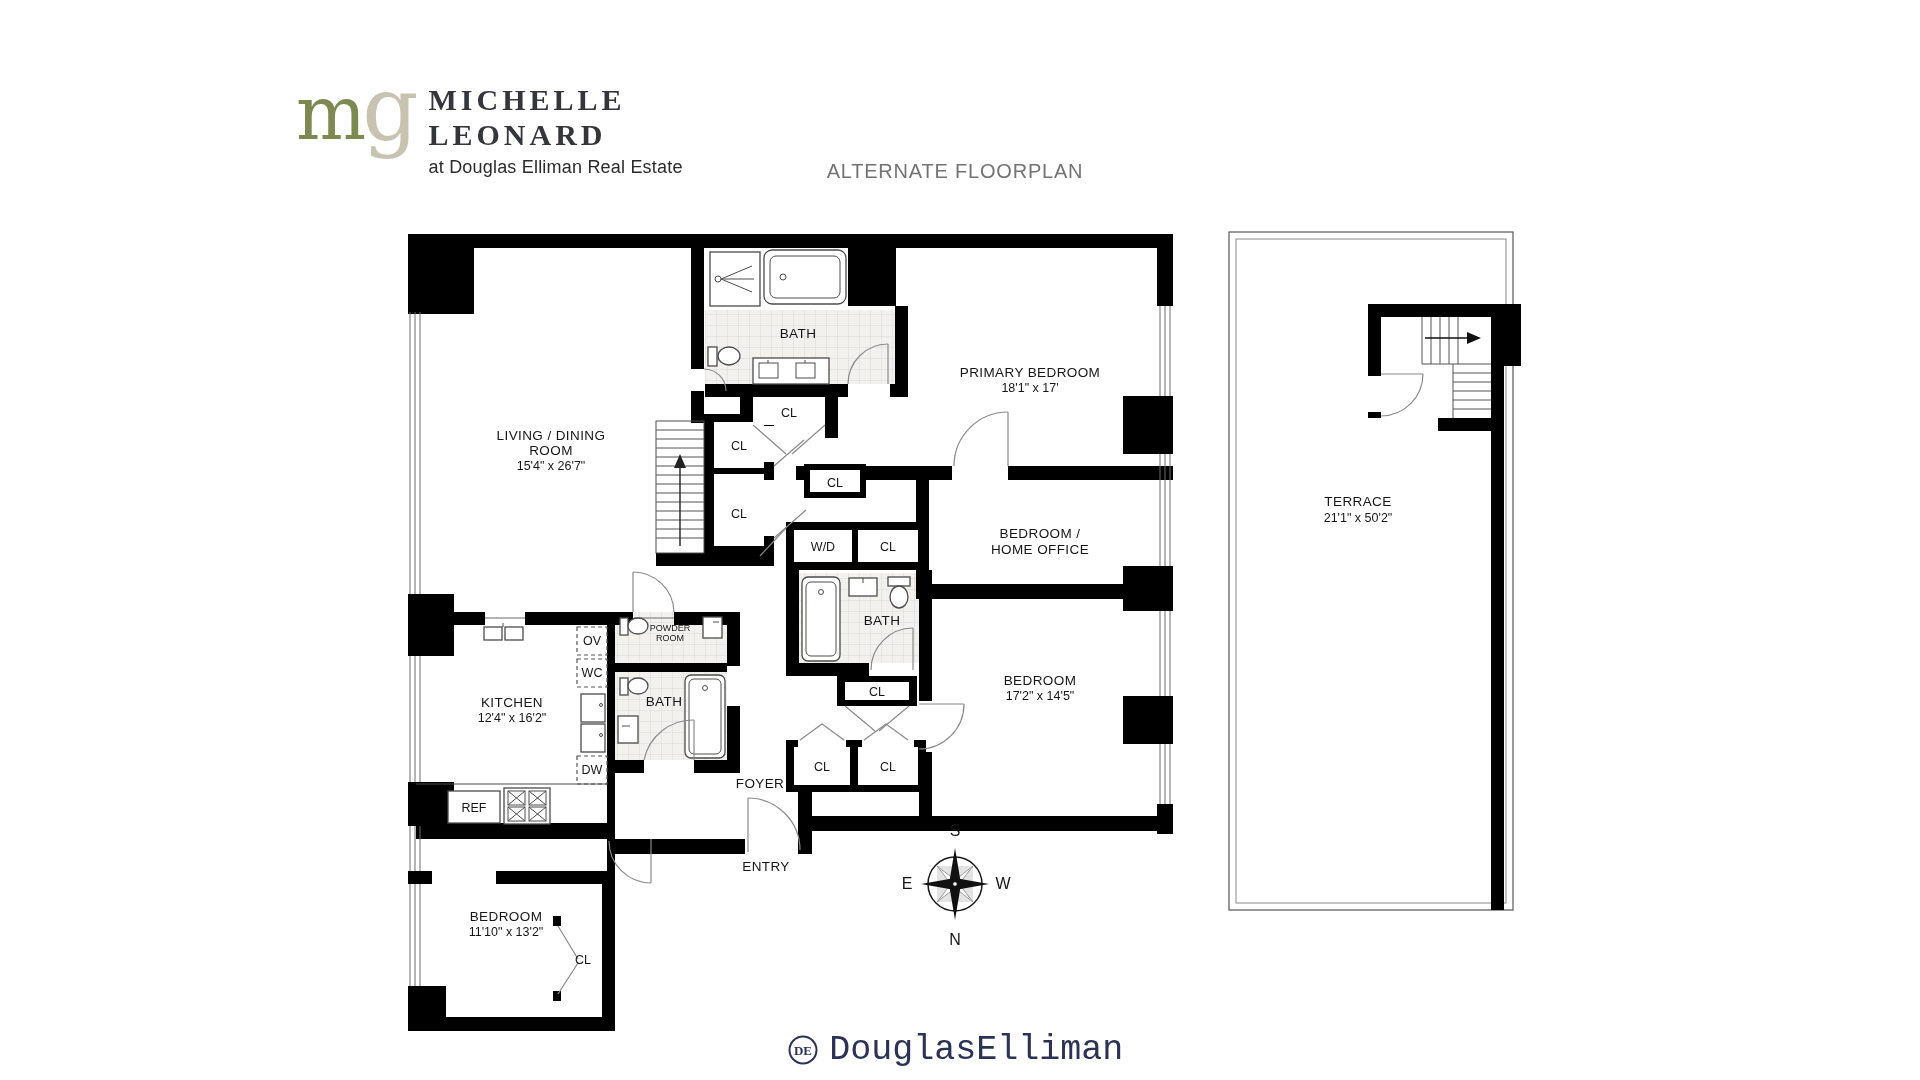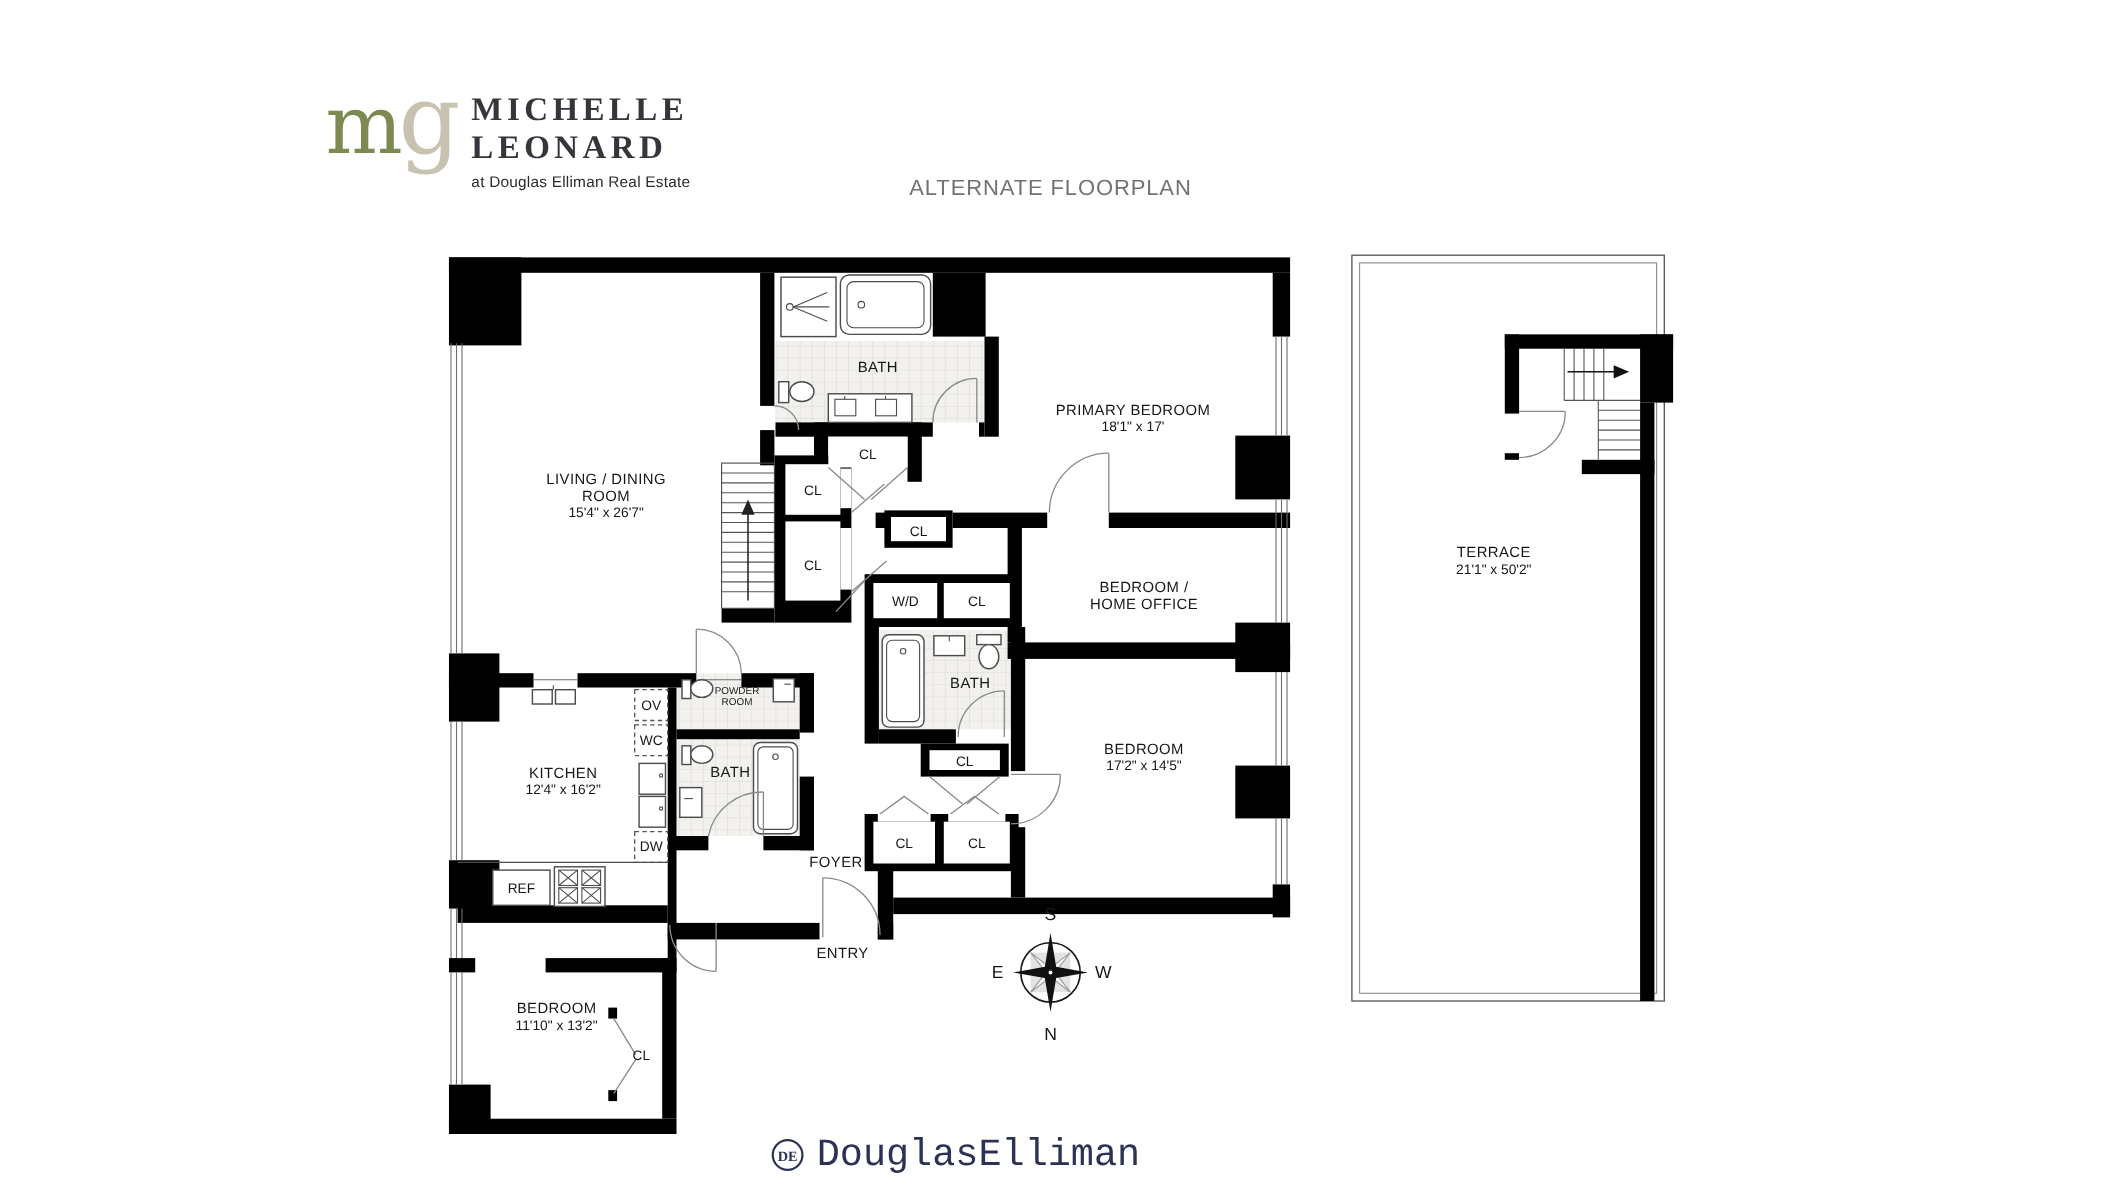--- a/index.html
+++ b/index.html
@@ -6,21 +6,21 @@
   #stage{position:relative;width:1920px;height:1080px;background:#fff;overflow:hidden;
          font-family:"Liberation Sans",sans-serif;color:#1a1a1a;margin-top:48px;}
   
   #logo{position:absolute;left:296px;top:26px;display:flex;align-items:flex-start;}
   #logo .mg{font-family:"DejaVu Serif",serif;line-height:.8;letter-spacing:-4px;white-space:nowrap;}
   #logo .mg .m{font-size:74px;color:var(--logo_m);}
   #logo .mg .g{font-size:88px;color:var(--logo_g);}
   #logo .nameblock{margin-left:14px;margin-top:8px;}
   #logo .bigname{font-family:"Liberation Serif",serif;font-weight:bold;font-size:30px;
                  letter-spacing:4px;color:var(--text_dark);line-height:1.18;}
-  #logo .tagline{font-size:14px;color:#2b2b2b;margin-top:4px;letter-spacing:.2px;}
+  #logo .tagline{font-size:18px;color:#2b2b2b;margin-top:4px;letter-spacing:.2px;}
   #plan-title{position:absolute;left:720px;top:112px;width:470px;text-align:center;
               font-size:20px;letter-spacing:.8px;color:#737373;}
   
   #main-plan{position:absolute;left:408px;top:178px;}
   #terrace-plan{position:absolute;left:1225px;top:178px;}
   #compass{position:absolute;left:895px;top:770px;}
   svg text{font-family:"Liberation Sans",sans-serif;fill:#161616;text-anchor:middle;}
   .rm{font-size:13.5px;letter-spacing:.4px;}
   .dm{font-size:12.5px;}
   .sm{font-size:12.5px;}
@@ -29,21 +29,21 @@
   .white{fill:#fff;}
   .fx{fill:#fff;stroke:#4c4c4c;stroke-width:1.3;}
   .fxl{fill:none;stroke:#4c4c4c;stroke-width:1;}
   .door{fill:none;stroke:#8a8a8a;stroke-width:1.2;}
   .win{stroke:#6d6d6d;stroke-width:1;}
   .dash{fill:#fff;stroke:#555;stroke-width:1.2;stroke-dasharray:4 3;}
   .tread{stroke:#555;stroke-width:1;}
   
   #footer-address{position:absolute;left:700px;top:886px;width:510px;text-align:center;
                   font-weight:bold;font-size:41px;line-height:1.07;color:#0d0d0d;letter-spacing:.5px;}
-  #footer-brand{position:absolute;left:700px;top:982px;width:510px;
+  #footer-brand{position:absolute;left:700px;top:982px;width:510px;text-align:center;
                 color:var(--elliman_navy);}
   #footer-brand .mono{display:inline-block;vertical-align:middle;margin-right:6px;}
   #footer-brand .word{display:inline-block;vertical-align:middle;
                       font-family:Liberation Mono, monospace;font-size:35px;letter-spacing:0;}
 </style>
 </head>
 <body>
 
 <div id="stage">
 

